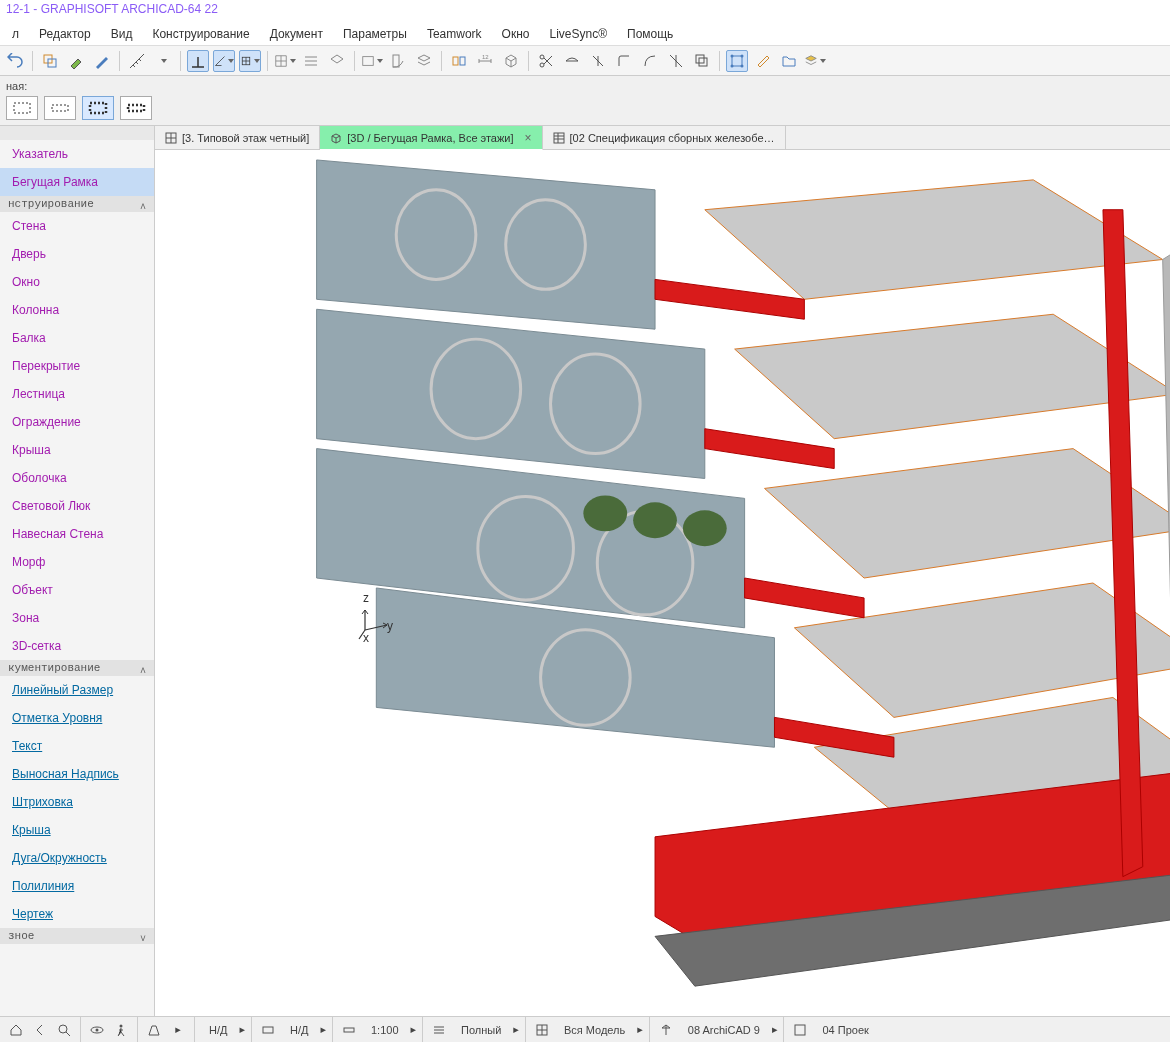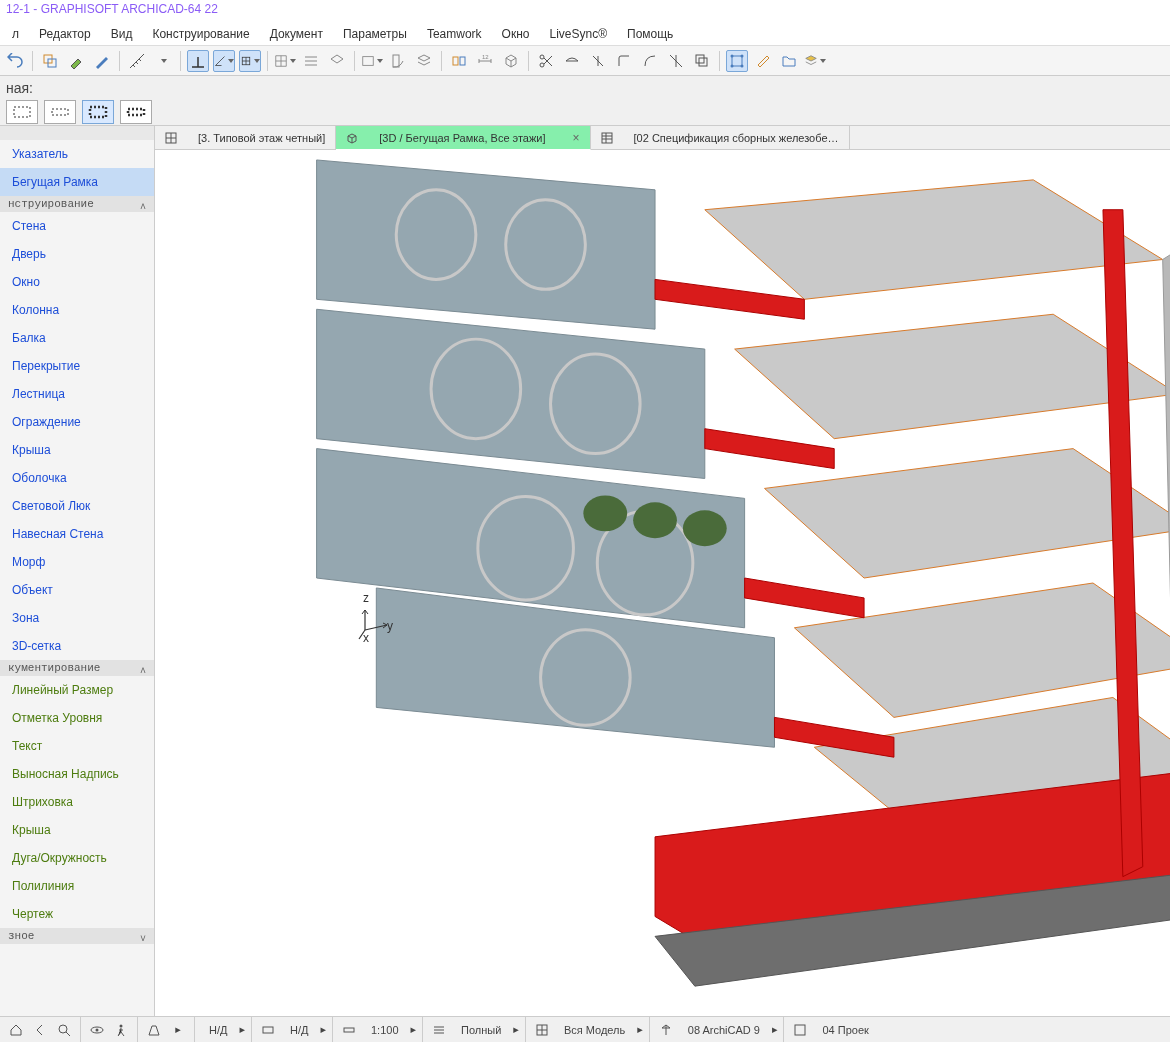--- a/index.html
+++ b/index.html
@@ -6,35 +6,35 @@
 body { font-family: "Segoe UI", Tahoma, sans-serif; font-size: 12px; color: #333; background: #fff; overflow: hidden; width: 1170px; height: 1042px; position: relative; }
 .titlebar { height: 22px; background: #fff; padding: 2px 6px; font-size: 12px; color: #8b5cf6; }
 .menubar { height: 24px; background: #fff; display: flex; align-items: center; gap: 4px; padding: 0 4px; border-bottom: 1px solid #ddd; }
 .menubar .menu-item { padding: 2px 8px; cursor: default; }
 .toolbar { height: 30px; background: #f5f5f5; display: flex; align-items: center; gap: 4px; padding: 0 4px; border-bottom: 1px solid #ccc; }
 .toolbar .tb-btn { width: 22px; height: 22px; display: flex; align-items: center; justify-content: center; cursor: pointer; border-radius: 2px; }
 .toolbar .tb-sep { width: 1px; height: 20px; background: #ccc; margin: 0 2px; }
 .toolbar .tb-drop::after { content: ""; border-left: 3px solid transparent; border-right: 3px solid transparent; border-top: 4px solid #666; margin-left: 2px; }
 .toolbar .tb-btn.active { background: #cfe2f9; border: 1px solid #7aa7d8; }
 .secondary-bar { height: 50px; background: #f0f0f0; border-bottom: 1px solid #ccc; padding: 4px 6px; }
-.secondary-bar .label { font-size: 14px; color: #444; margin-bottom: 4px; }
+.secondary-bar .label { font-size: 11px; color: #444; margin-bottom: 4px; }
 .secondary-bar .options { display: flex; gap: 6px; }
 .secondary-bar .opt { width: 32px; height: 24px; border: 1px solid #aaa; background: #fff; display: flex; align-items: center; justify-content: center; cursor: pointer; }
 .secondary-bar .opt.selected { background: #d9e9ff; border-color: #7aa7d8; }
 .main-area { display: flex; height: calc(100% - 22px - 24px - 30px - 50px - 26px); }
 .sidebar { width: 155px; background: #f4f4f4; border-right: 1px solid #ccc; overflow-y: auto; }
 .sidebar .panel-gap { height: 14px; background: #e8e8e8; }
-.sidebar .item { padding: 7px 12px; cursor: pointer; font-size: 12px; color: #1d4ed8; display:flex; align-items:center; gap:6px;}
+.sidebar .item { padding: 7px 12px; cursor: pointer; font-size: 12px; color: #a21caf; display:flex; align-items:center; gap:6px;}
 .sidebar .item.active { background: #c5dbf5; }
 .sidebar .section { padding: 2px 8px; background: #e2e2e2; font-size: 11px; color: #555; position: relative; font-family: Liberation Mono, monospace; }
 .sidebar .caret { position: absolute; right: 8px; top: 6px; font-size: 10px; color: #666; }
-.sidebar .dim { color: #4d7c0f; }
+.sidebar .dim { color: #0369a1; text-decoration: underline; }
 .content { flex: 1; display: flex; flex-direction: column; background: #fff; position: relative; }
 .tabs { height: 24px; background: #f0f0f0; display: flex; align-items: center; border-bottom: 1px solid #ccc; }
-.tab { height: 24px; padding: 0 10px; display: flex; align-items: center; gap: 21px; border-right: 1px solid #ccc; cursor: pointer; font-size: 11px; max-width: 260px; overflow: hidden; white-space: nowrap; }
+.tab { height: 24px; padding: 0 10px; display: flex; align-items: center; gap: 5px; border-right: 1px solid #ccc; cursor: pointer; font-size: 11px; max-width: 260px; overflow: hidden; white-space: nowrap; }
 .tab.active { background: #86efac; border-bottom: 1px solid #fff; margin-bottom: -1px; }
 .tab .tab-icon { width: 12px; height: 12px; display:inline-block; }
 .tab .close { margin-left: 6px; color: #666; cursor: pointer; font-size: 12px; }
 .viewport { flex: 1; background: #fff; position: relative; overflow: hidden; }
 .viewport .axis { position: absolute; left: 200px; top: 455px; font-size: 12px; color: #333; }
 .viewport .axis .z { position: absolute; left: 8px; top: -14px; }
 .viewport .axis .y { position: absolute; left: 32px; top: 14px; }
 .viewport .axis .x { position: absolute; left: 8px; top: 26px; }
 .statusbar { height: 26px; background: #f0f0f0; border-top: 1px solid #ccc; display: flex; align-items: center; font-size: 11px; color: #444; }
 .statusbar .sb-group { display: flex; align-items: center; gap: 4px; padding: 0 6px; border-right: 1px solid #ccc; height: 100%; }

